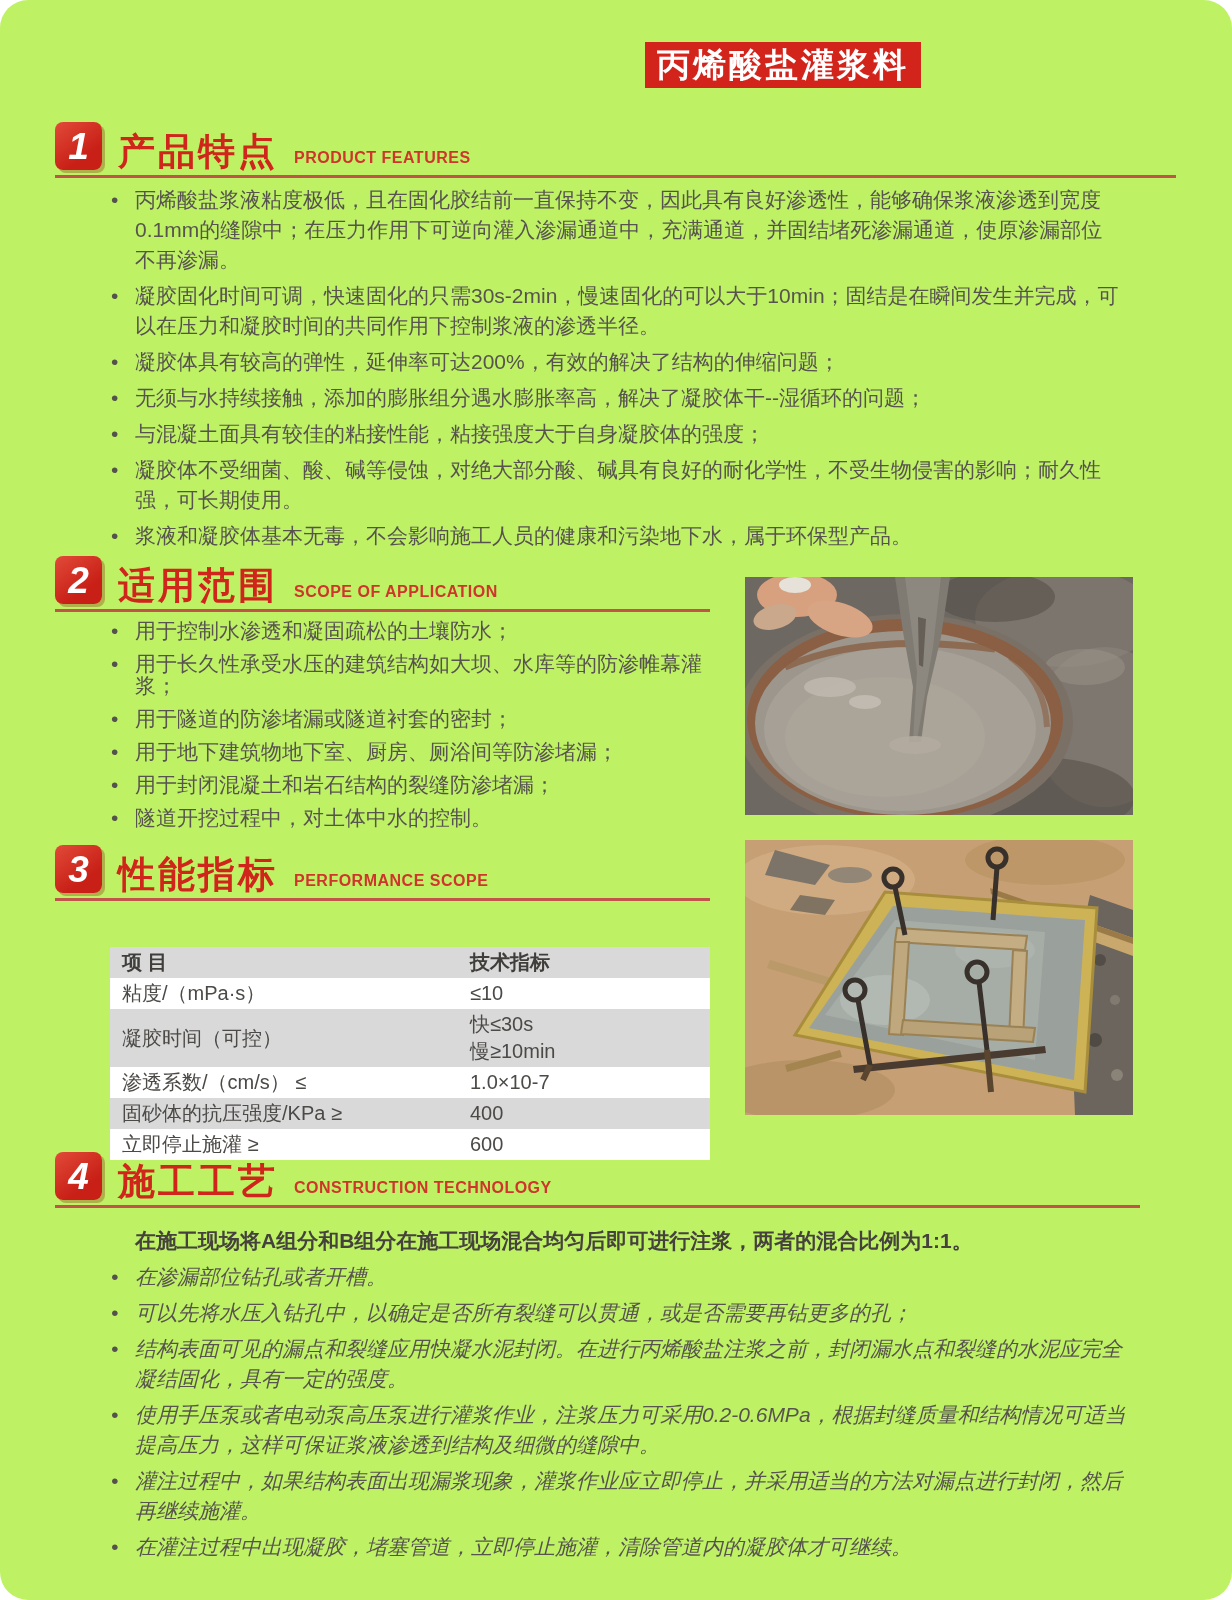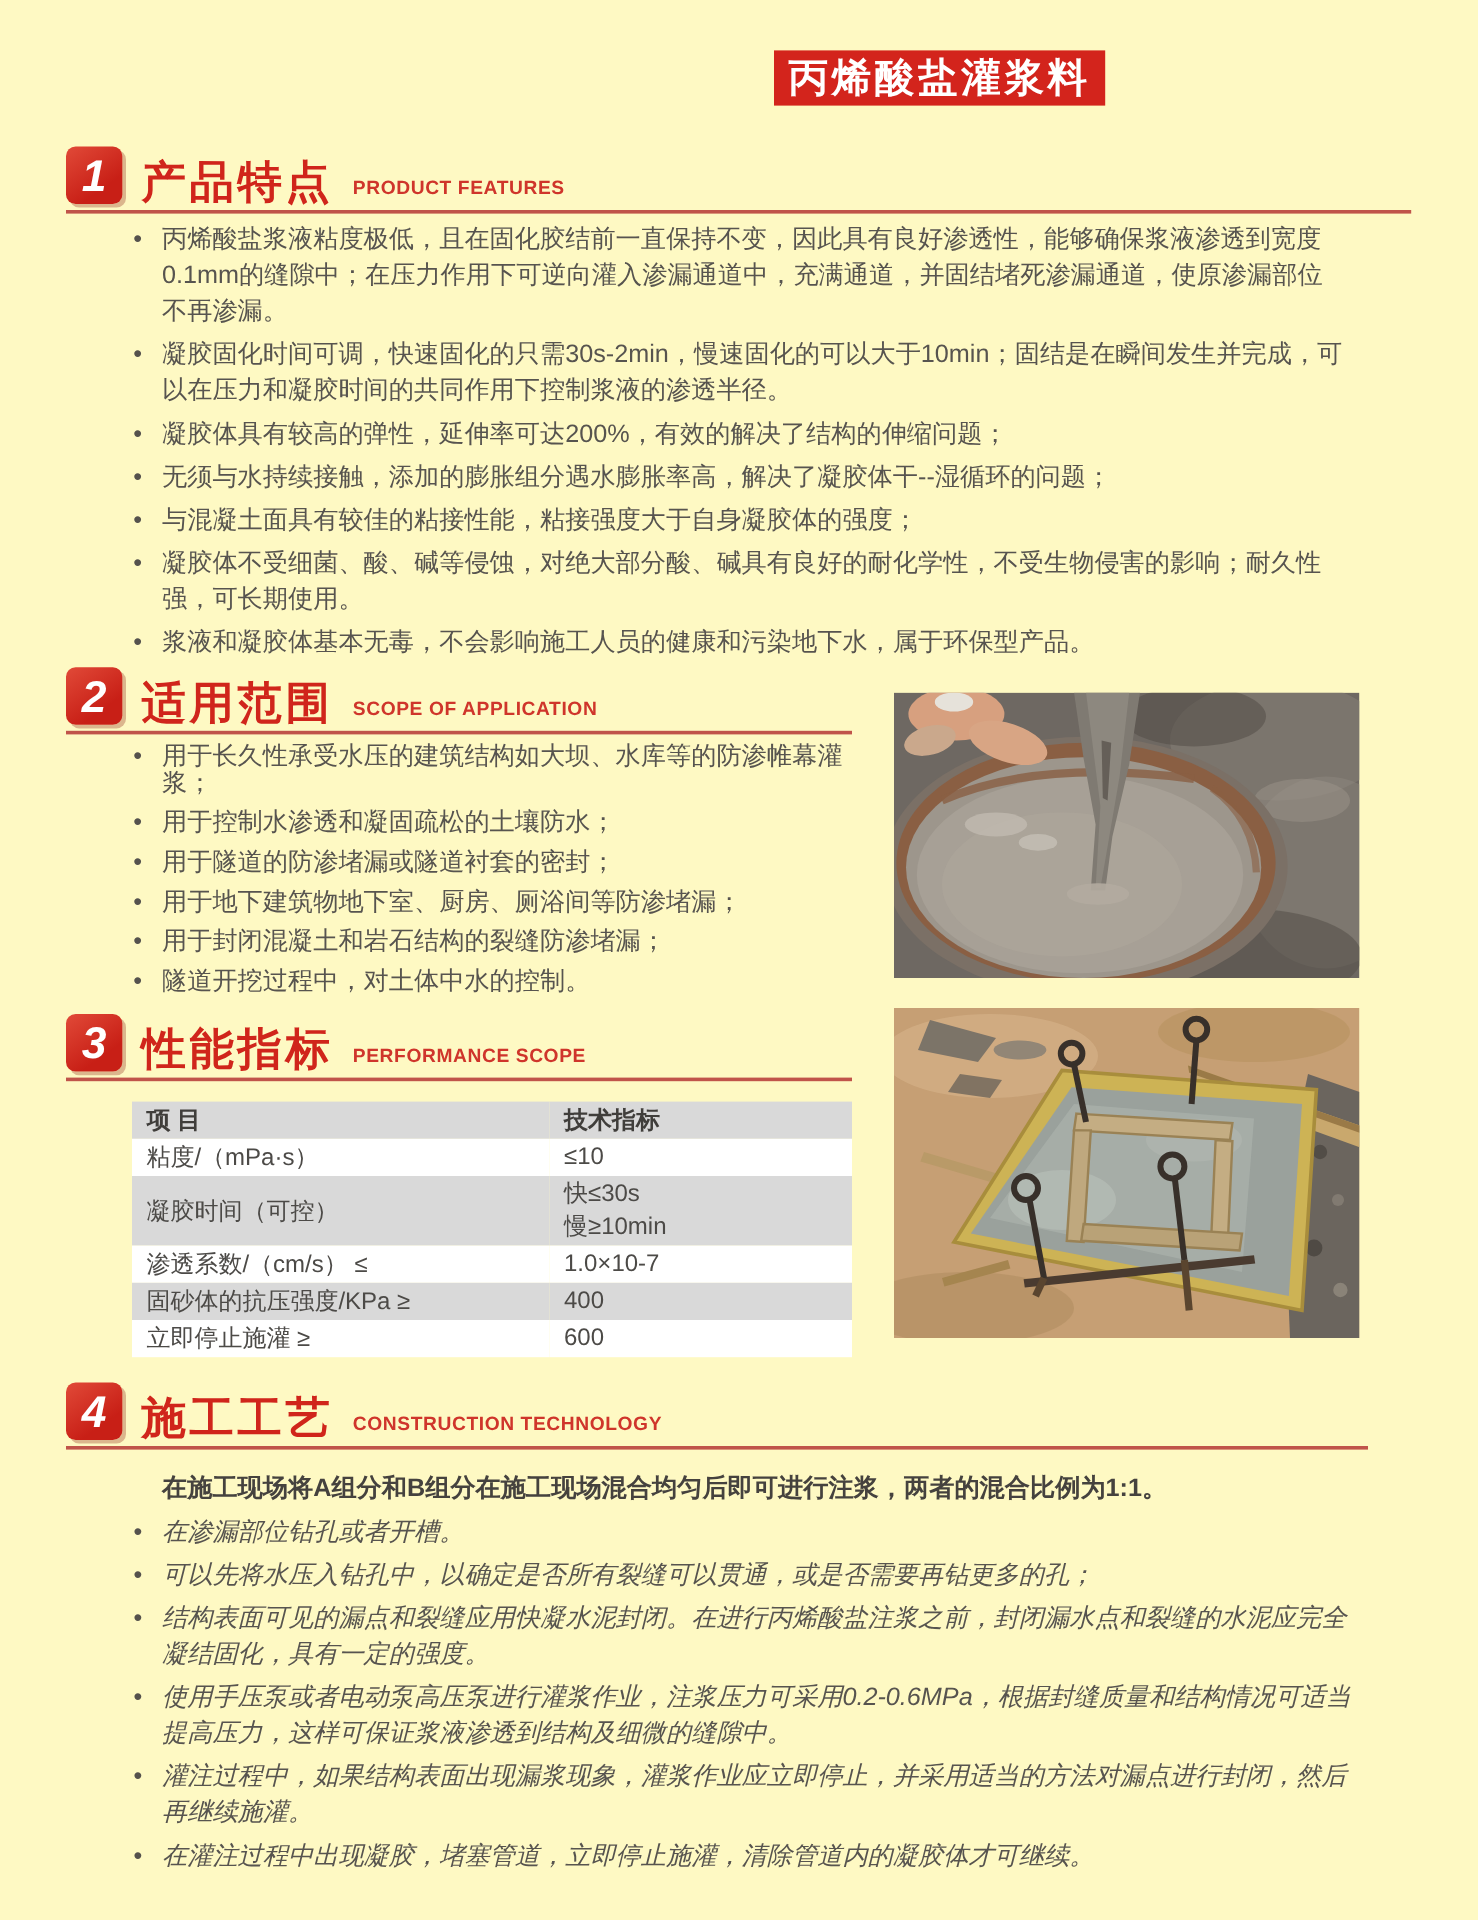--- a/index.html
+++ b/index.html
@@ -1,18 +1,18 @@
 <!DOCTYPE html>
 <html><head>
 <meta charset="utf-8">
 <style>
   html,body{margin:0;padding:0;background:#ffffff;}
   .page{
-    position:relative;width:1232px;height:1600px;background:#fef9c3;overflow:hidden;
-    font-family:"Liberation Sans","DejaVu Sans",sans-serif;color:#57544f;
+    position:relative;width:1232px;height:1600px;background:#bef264;overflow:hidden;
+    font-family:"Liberation Sans","DejaVu Sans",sans-serif;color:#57544f;border-radius:28px;
   }
   
   .title-banner{
     position:absolute;left:645px;top:42px;height:46px;min-width:240px;
     background:#d3241c;color:#ffffff;font-size:33px;font-weight:bold;
     letter-spacing:3px;display:flex;align-items:center;justify-content:center;
     padding:0 12px;box-sizing:border-box;
   }
   
   .sec-header{
@@ -41,21 +41,21 @@
   .list-2{left:108px;top:620px;width:610px;line-height:22px;}
   .list-2 li{margin-bottom:11px;}
   .list-4{left:108px;top:1262px;width:1022px;line-height:30px;font-style:italic;}
   .list-4 li{margin-bottom:6px;}
   .intro-line{
     position:absolute;left:135px;top:1228px;width:1000px;
     font-size:21px;font-weight:bold;color:#45423e;line-height:26px;
   }
   
   .spec-table{
-    position:absolute;left:110px;top:918px;width:600px;
+    position:absolute;left:110px;top:947px;width:600px;
     border-collapse:collapse;font-size:20px;color:#4c4a47;
   }
   .spec-table th,.spec-table td{
     text-align:left;font-weight:normal;padding:2px 12px;vertical-align:middle;
   }
   .spec-table th{font-weight:bold;color:#403e3b;}
   .spec-table .col-item{width:58%;}
   .row-gray{background:#d9d9d9;}
   .row-white{background:#ffffff;}
   .spec-table tr{height:29px;}
@@ -88,22 +88,22 @@
     <li>凝胶体不受细菌、酸、碱等侵蚀，对绝大部分酸、碱具有良好的耐化学性，不受生物侵害的影响；耐久性强，可长期使用。</li>
     <li>浆液和凝胶体基本无毒，不会影响施工人员的健康和污染地下水，属于环保型产品。</li>
   </ul>
 
   <div class="sec-header hdr-2">
     <div class="sec-num">2</div>
     <div class="sec-title-cn">适用范围</div>
     <div class="sec-title-en">SCOPE OF APPLICATION</div>
   </div>
   <ul class="bullets list-2">
+    <li>用于控制水渗透和凝固疏松的土壤防水；</li>
     <li>用于长久性承受水压的建筑结构如大坝、水库等的防渗帷幕灌浆；</li>
-    <li>用于控制水渗透和凝固疏松的土壤防水；</li>
     <li>用于隧道的防渗堵漏或隧道衬套的密封；</li>
     <li>用于地下建筑物地下室、厨房、厕浴间等防渗堵漏；</li>
     <li>用于封闭混凝土和岩石结构的裂缝防渗堵漏；</li>
     <li>隧道开挖过程中，对土体中水的控制。</li>
   </ul>
 
   <div class="photo photo-1">
     <svg viewBox="0 0 388 238" preserveAspectRatio="none">
       <rect width="388" height="238" fill="#6e6862"></rect>
       <ellipse cx="320" cy="40" rx="90" ry="50" fill="#867f77" opacity=".55"></ellipse>

